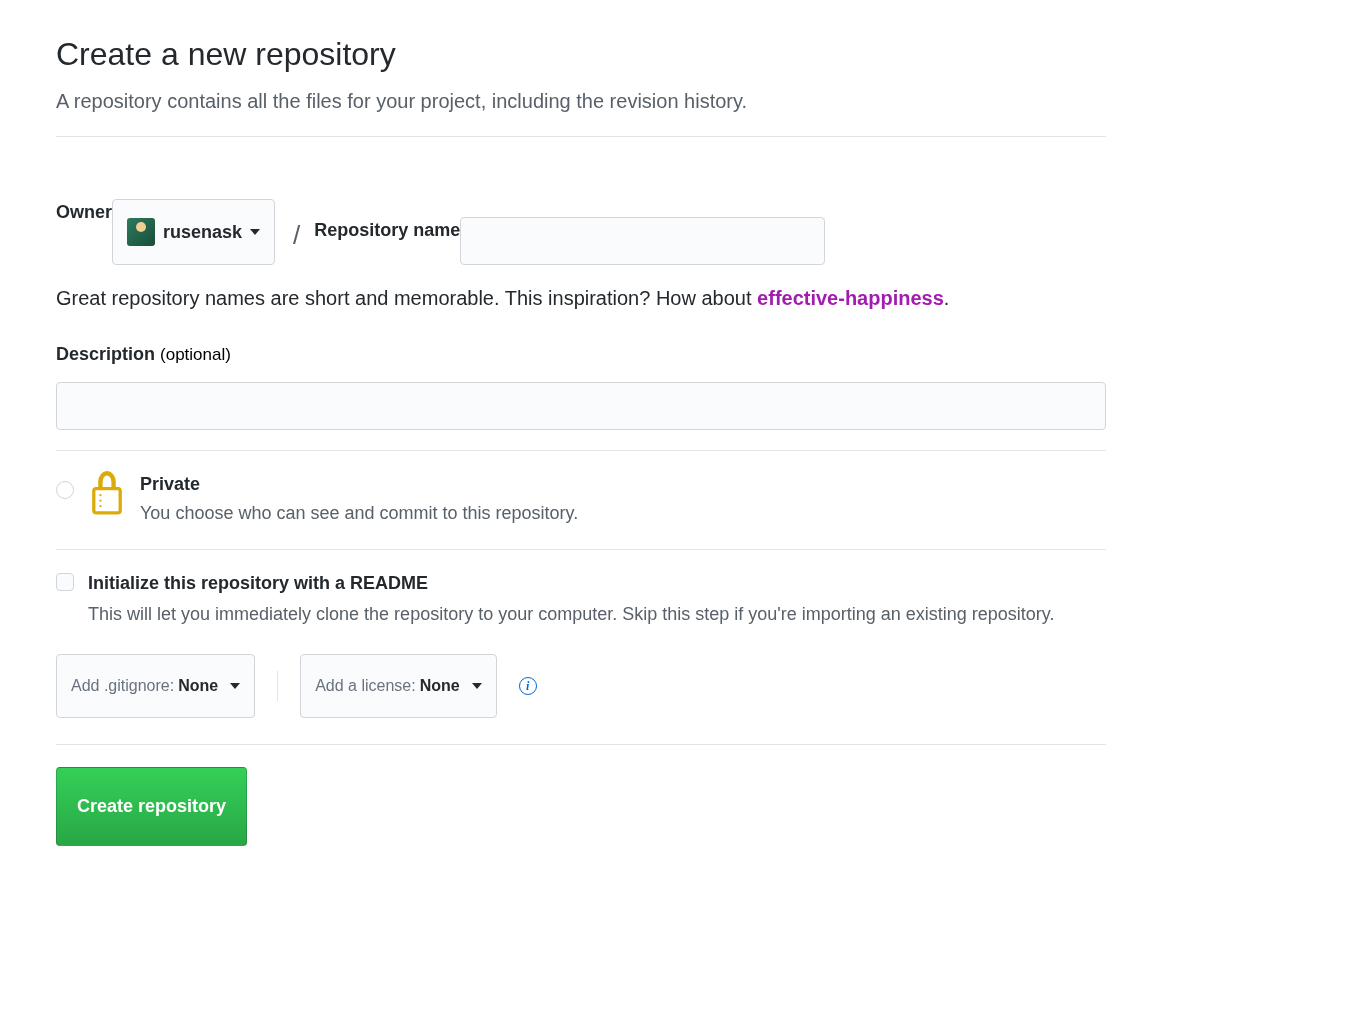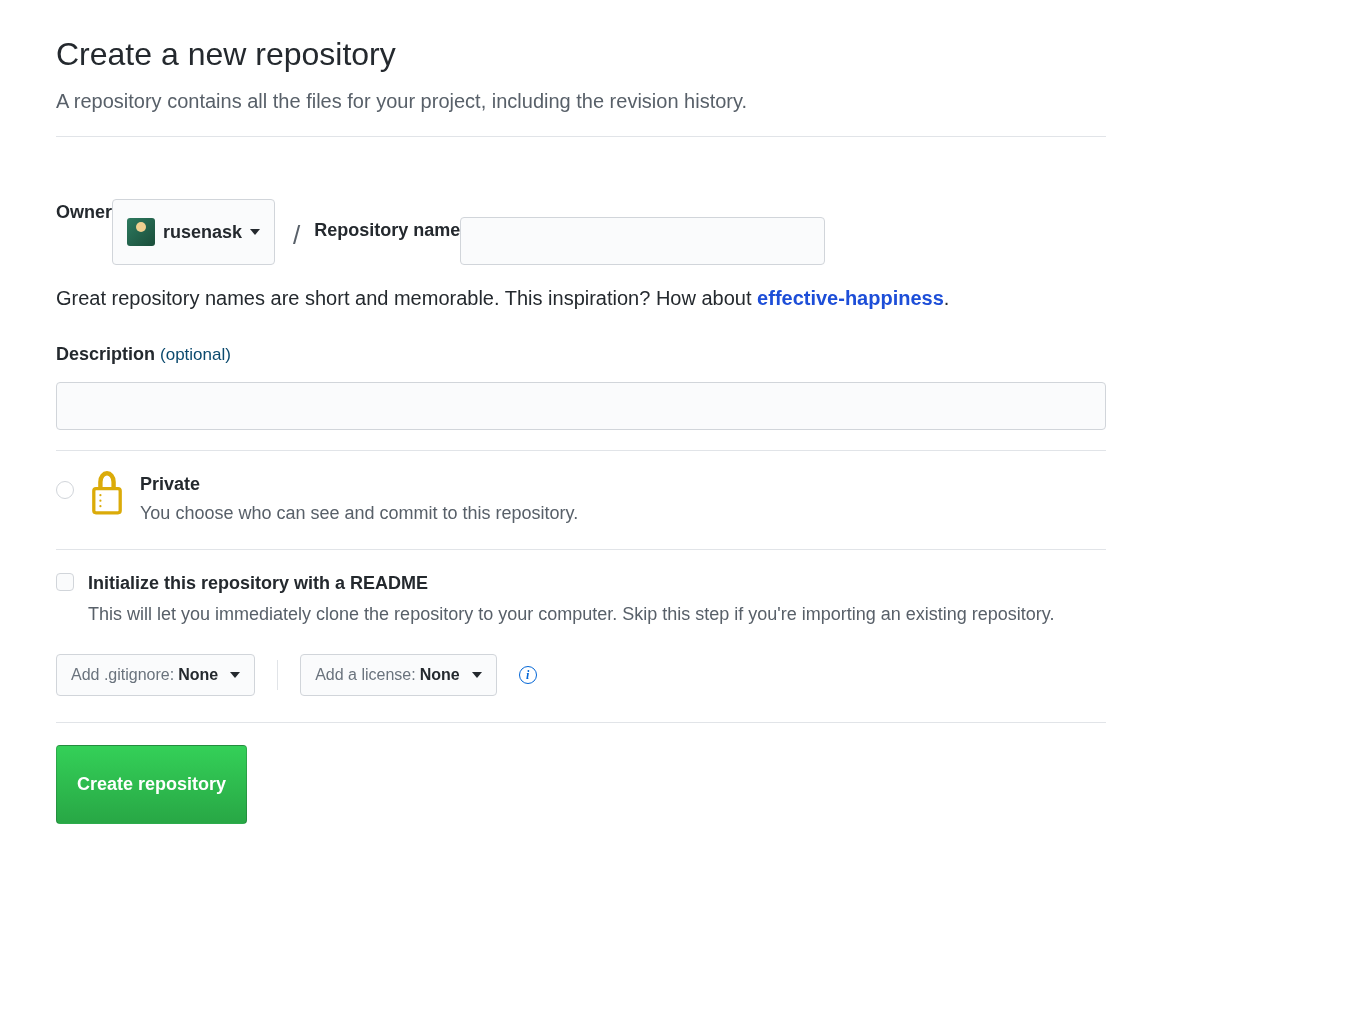--- a/index.html
+++ b/index.html
@@ -108,31 +108,31 @@
       width: 100%;
       height: 48px;
     }
     .inspiration {
       font-size: 20px;
       color: #24292e;
       margin-top: 18px;
       margin-bottom: 28px;
     }
     .inspiration .suggestion {
-      color: #1d4ed8;
+      color: #a21caf;
       font-weight: 600;
     }
     .desc-label {
       font-weight: 600;
       font-size: 18px;
       margin-bottom: 14px;
       display: block;
     }
     .desc-label .opt {
-      color: #0c4a6e;
+      color: #000000;
       font-weight: 400;
       font-size: 17px;
     }
     .visibility-row {
       display: flex;
       align-items: flex-start;
       gap: 14px;
       margin-bottom: 22px;
     }
     .radio {
@@ -203,21 +203,21 @@
       margin-top: 26px;
     }
     .select-divider {
       width: 1px;
       height: 30px;
       background: #e1e4e8;
     }
     .mini-select {
       display: inline-flex;
       align-items: center;
-      padding: 8px 14px;
+      padding: 19px 14px;
       background: #fafbfc;
       border: 1px solid #d1d5da;
       border-radius: 4px;
       font-size: 16px;
       cursor: pointer;
       gap: 4px;
     }
     .mini-select .prefix {
       color: #6a737d;
     }

